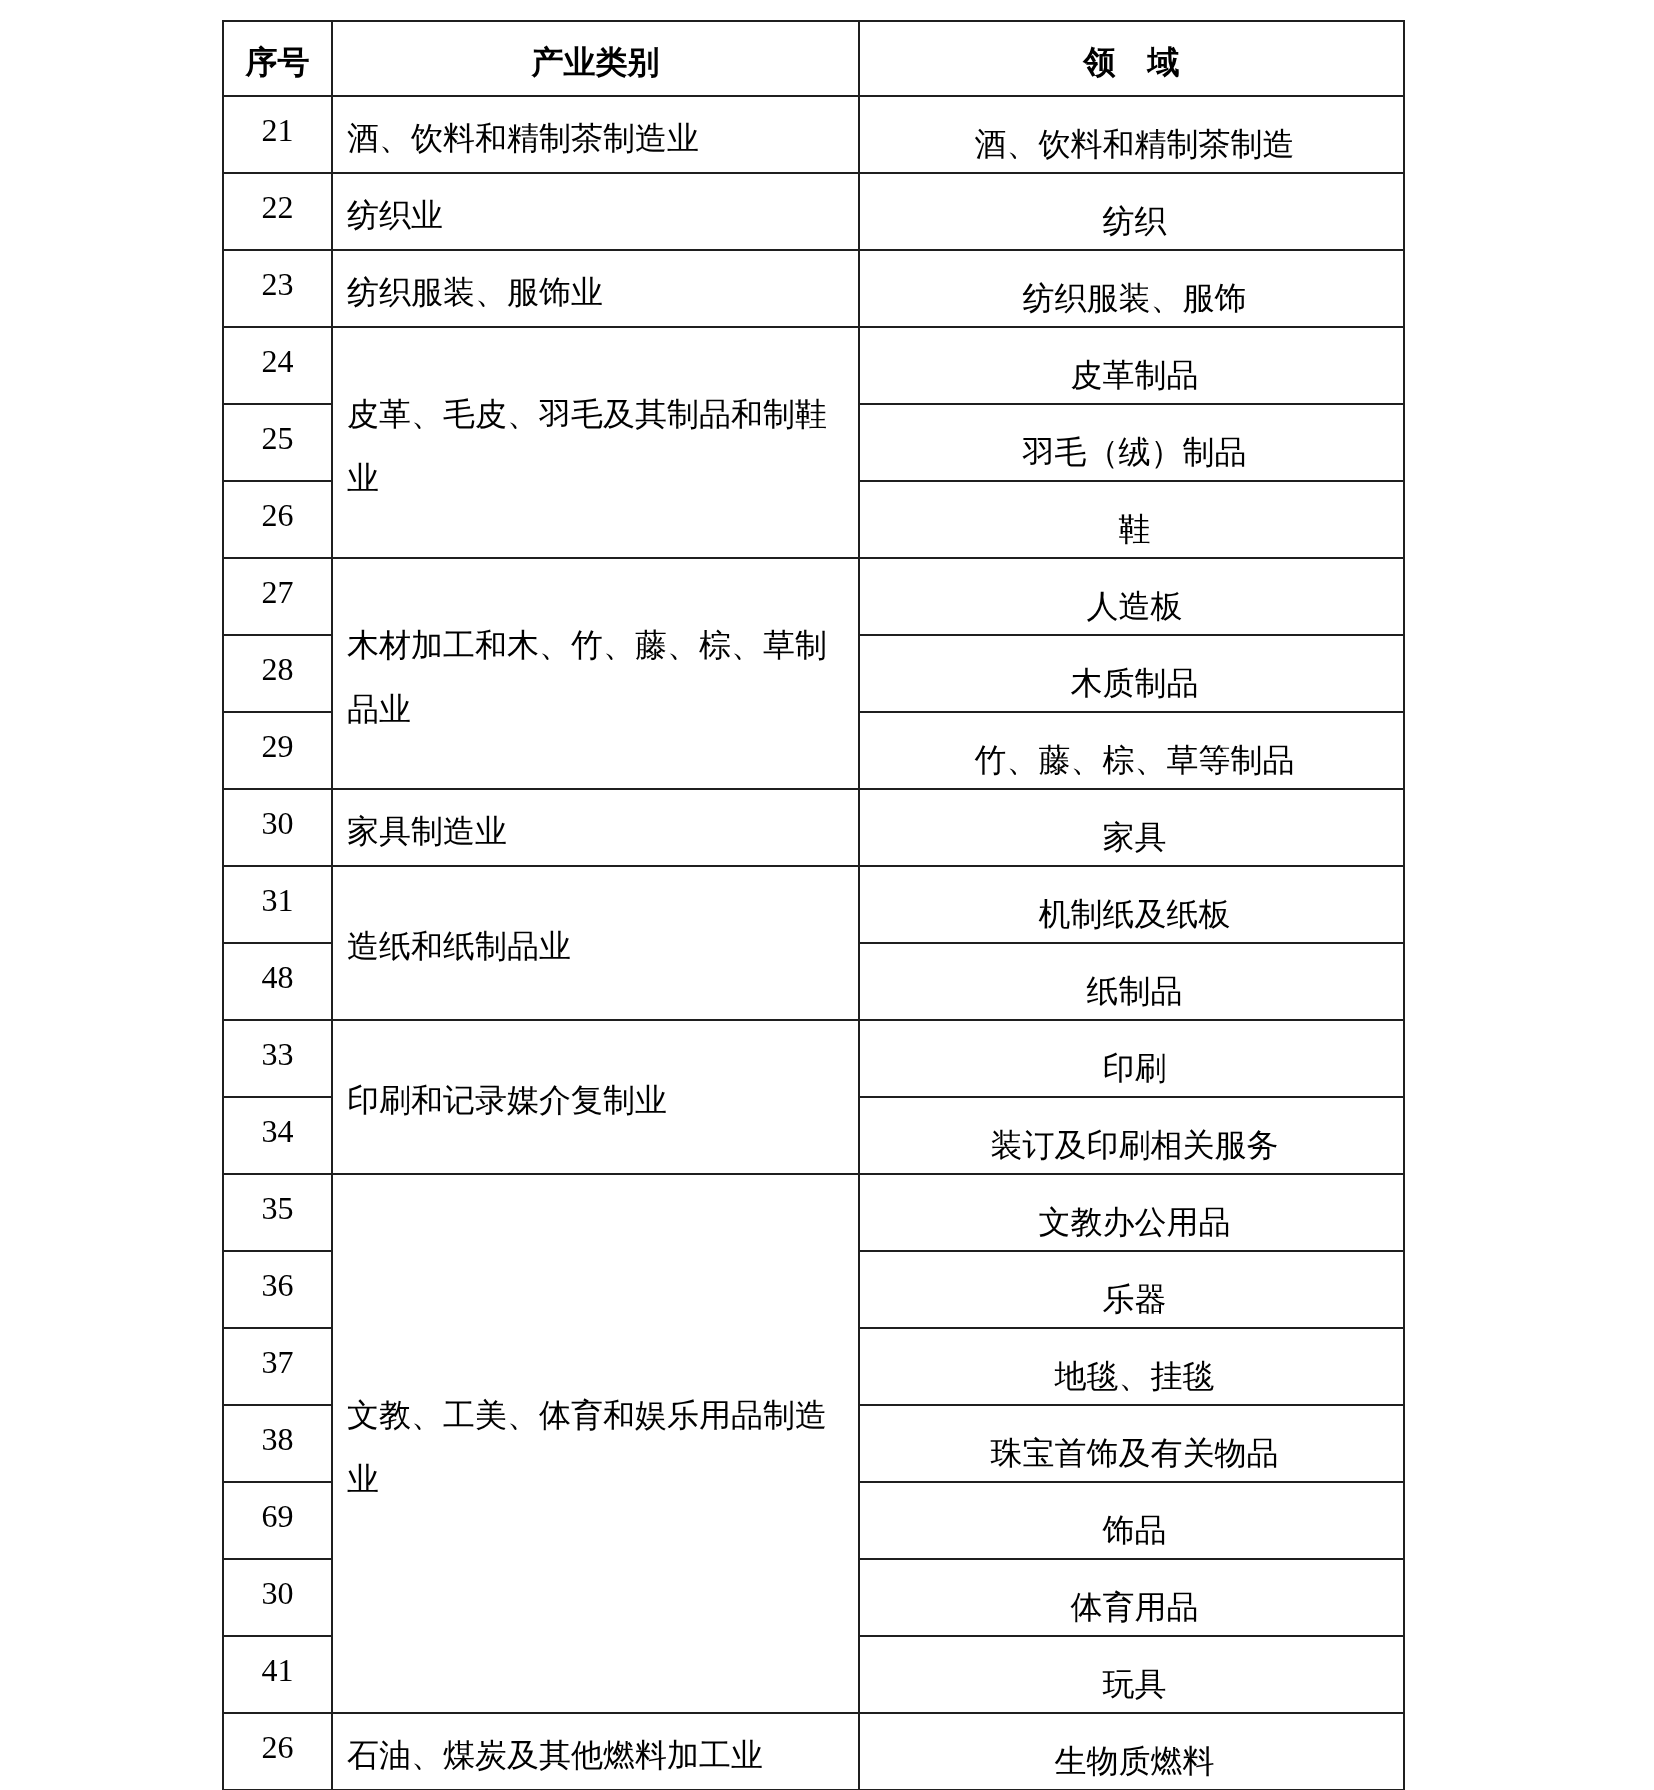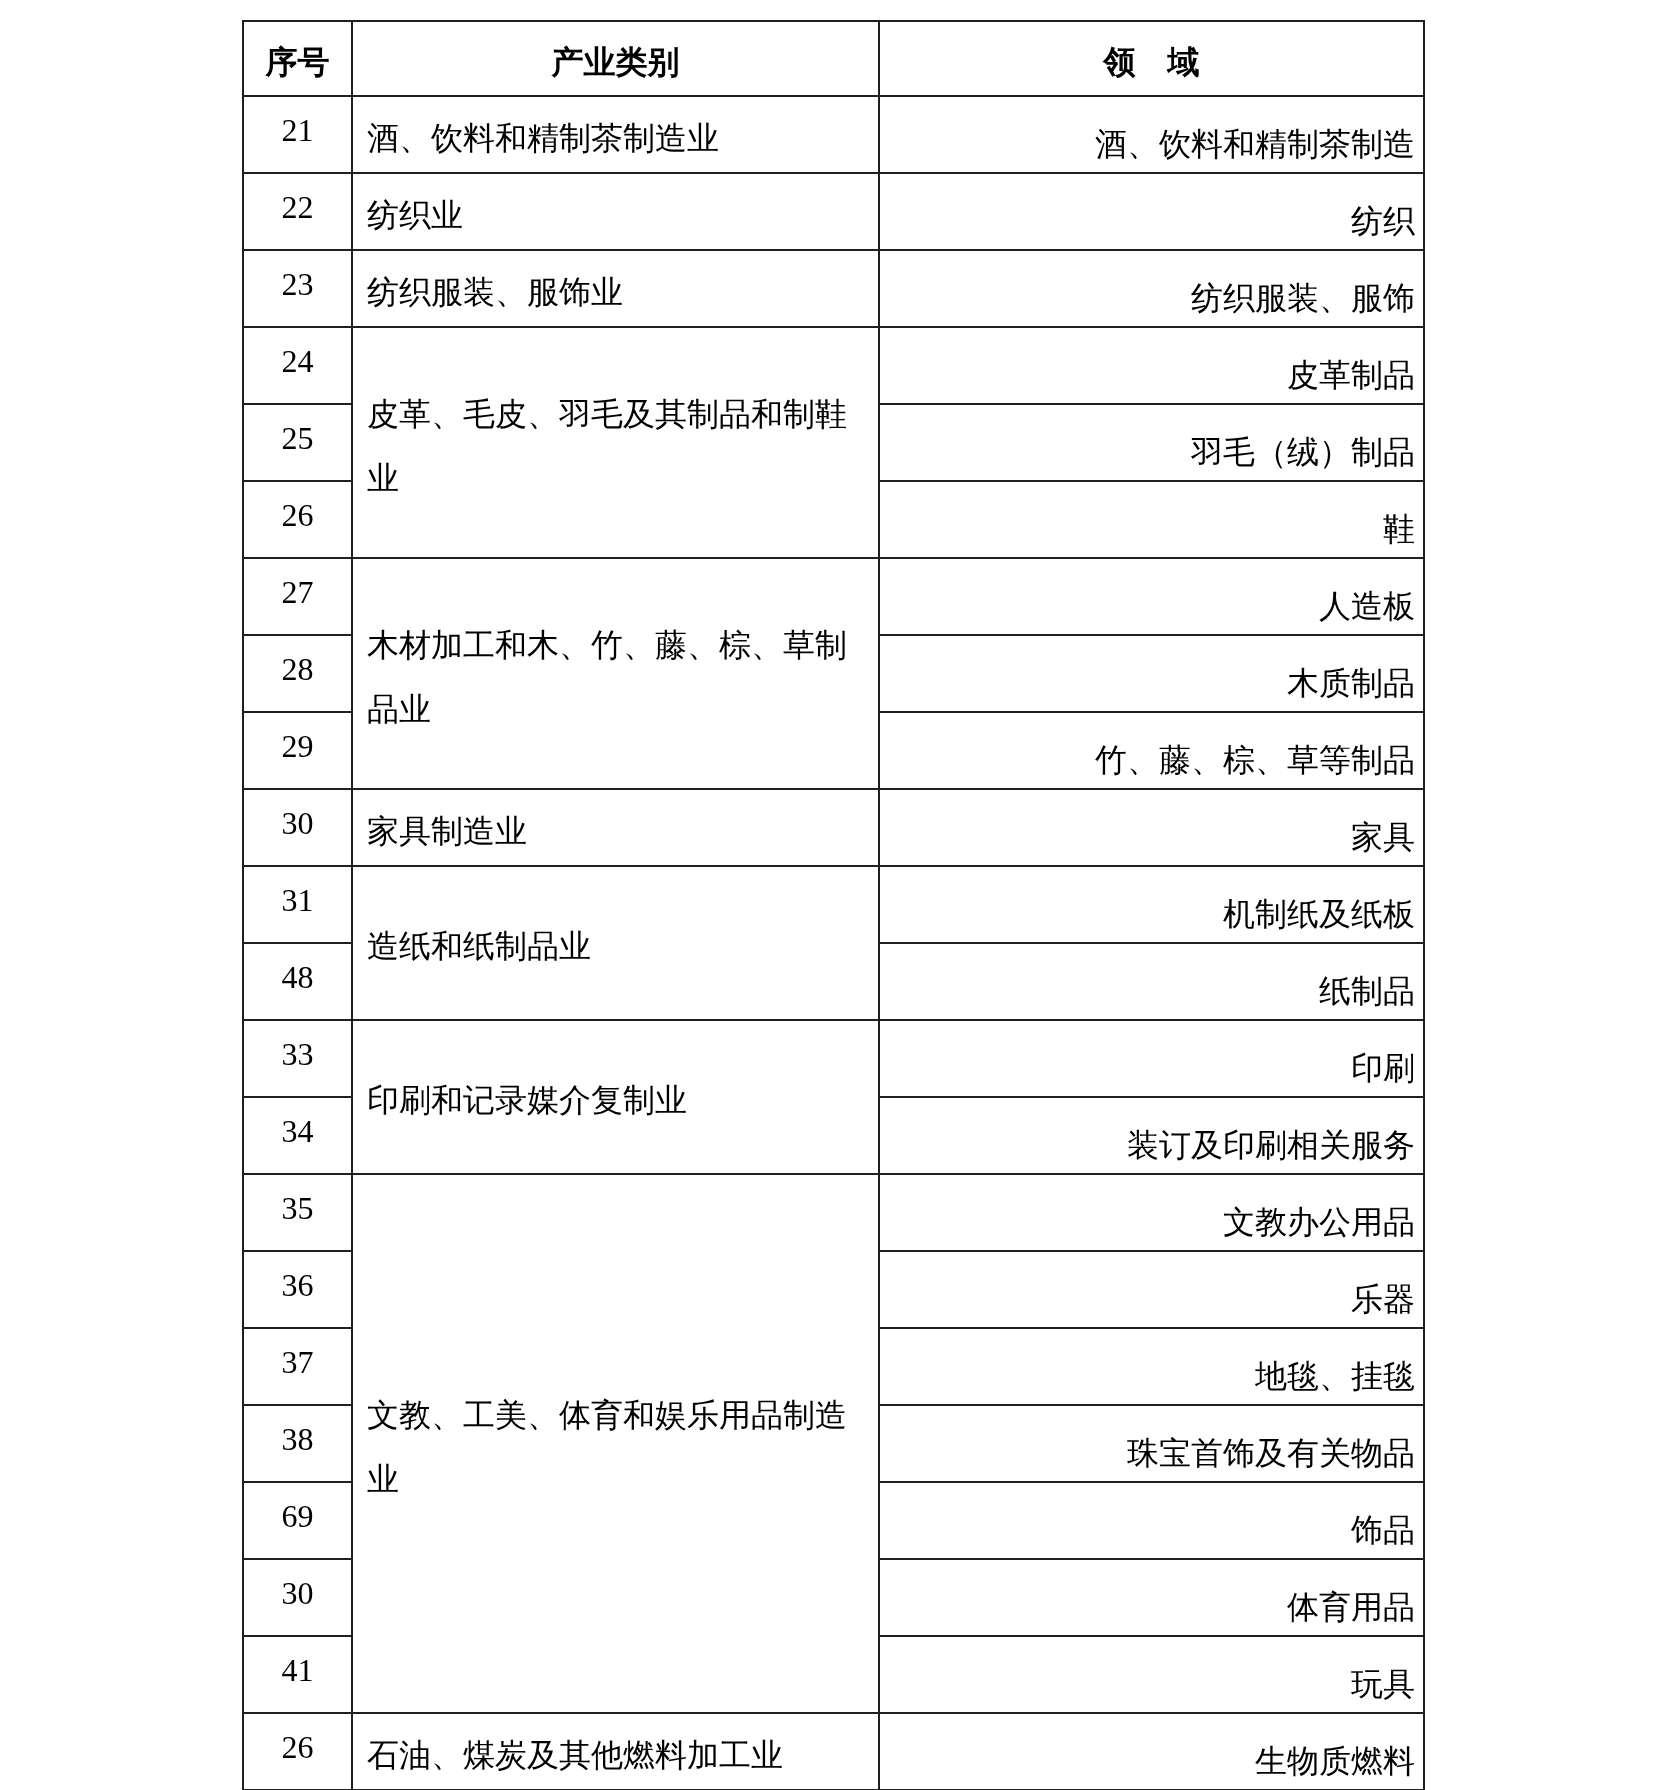--- a/index.html
+++ b/index.html
@@ -10,21 +10,21 @@
   body {
     width: 1654px;
     height: 1790px;
     position: relative;
     overflow: hidden;
     font-family: "Liberation Serif", "DejaVu Serif", serif;
     color: #000000;
   }
   table.doc-table {
     position: absolute;
-    left: 242px;
+    left: 222px;
     top: 20px;
     width: 1181px;
     border-collapse: collapse;
     table-layout: fixed;
   }
   .doc-table th,
   .doc-table td {
     border: 2px solid #1f1f1f;
     vertical-align: middle;
     font-size: 32px;
@@ -44,21 +44,21 @@
   .cell-no {
     text-align: center;
     padding: 8px 0 16px 0;
   }
   .cell-cat {
     text-align: left;
     line-height: 64px;
     padding: 6px 14px 0 14px;
   }
   .cell-field {
-    text-align: right;
+    text-align: center;
     padding: 20px 8px 0 14px;
   }
 </style>
 </head>
 <body>
 
 <table class="doc-table">
   <colgroup>
     <col style="width:109px">
     <col style="width:527px">

